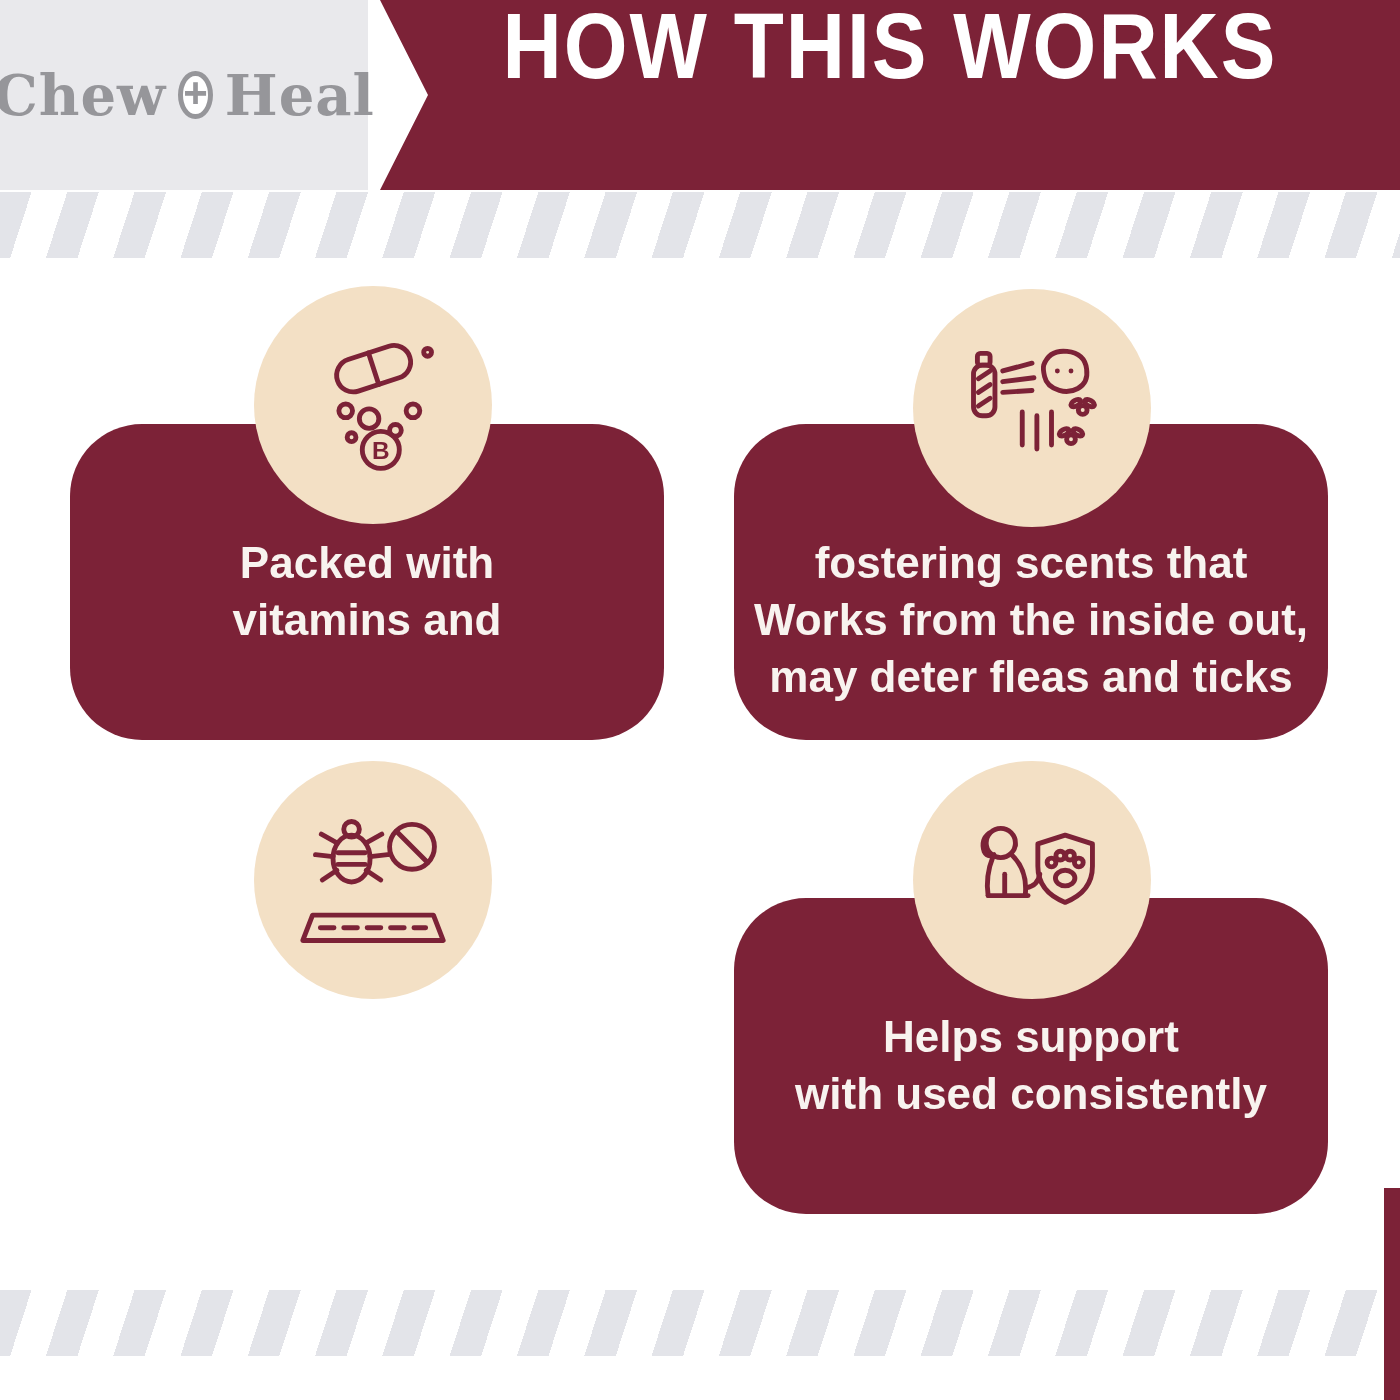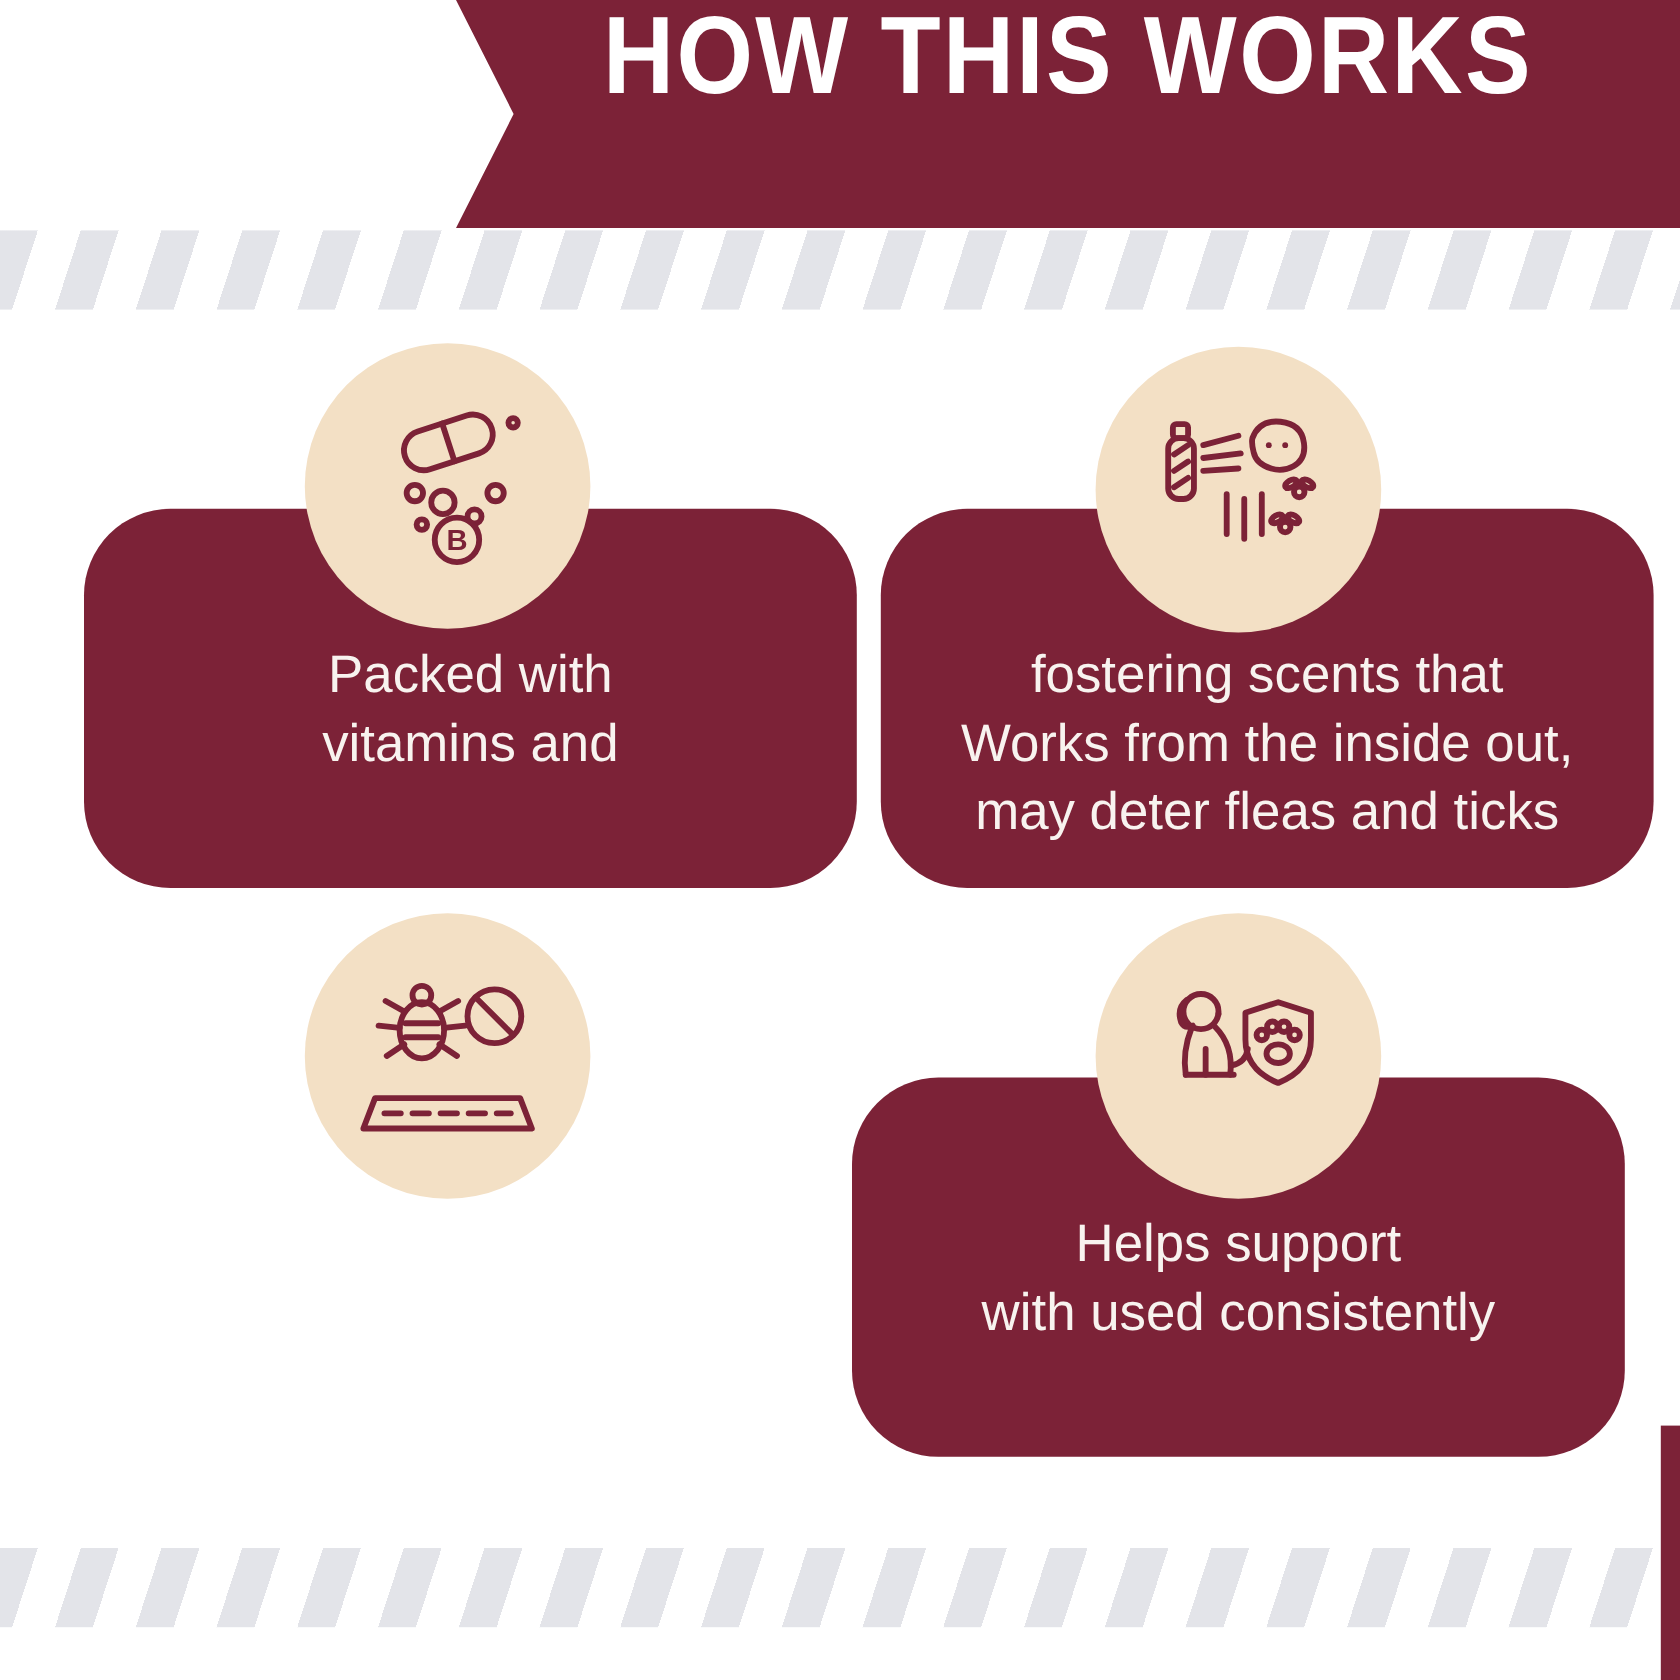--- a/index.html
+++ b/index.html
@@ -31,42 +31,47 @@
   
   .stripes{position:absolute;left:0;width:100%;height:66px;
            background:repeating-linear-gradient(108deg,var(--stripe,#e3e4e9) 0 30px,#ffffff 30px 64px);}
   .stripes.top{top:192px;}
   .stripes.bottom{bottom:44px;}
 
   
   .right-accent{position:absolute;right:0;bottom:0;width:16px;height:212px;background:var(--maroon,#7c2237);}
 
   
-  .card{position:absolute;width:644px;height:316px;background:var(--maroon,#7c2237);border-radius:72px;}
+  .card{position:absolute;width:594px;height:316px;background:var(--maroon,#7c2237);border-radius:72px;font-weight:bold;}
   .card1{left:70px;top:424px;}
   .card2{left:734px;top:424px;}
   .card3{left:70px;top:898px;}
-  .card4{left:710px;top:898px;}
+  .card4{left:734px;top:898px;}
   .card-text{position:absolute;left:8px;right:8px;top:110px;text-align:center;
              color:var(--card-text,#f8f3ef);font-size:44px;line-height:1.3;}
 
   
   .icon-circle{position:absolute;width:238px;height:238px;border-radius:50%;background:var(--cream,#f3e0c5);
                display:flex;align-items:center;justify-content:center;z-index:2;}
   .circle1{left:254px;top:286px;}
   .circle2{left:913px;top:289px;}
   .circle3{left:254px;top:761px;}
   .circle4{left:913px;top:761px;}
   .icon-circle svg{color:var(--maroon,#7c2237);}
 </style>
 </head>
 <body>
 
 <div class="canvas">
 
+  <div class="logo-box">
+    <span class="logo-text">Chew</span>
+    <span class="logo-plus">+</span>
+    <span class="logo-text">Heal</span>
+  </div>
 
   <div class="banner">
     <div class="banner-title">HOW THIS WORKS</div>
   </div>
 
   <div class="stripes top"></div>
   <div class="stripes bottom"></div>
   <div class="right-accent"></div>
 
   <div class="card card1">

